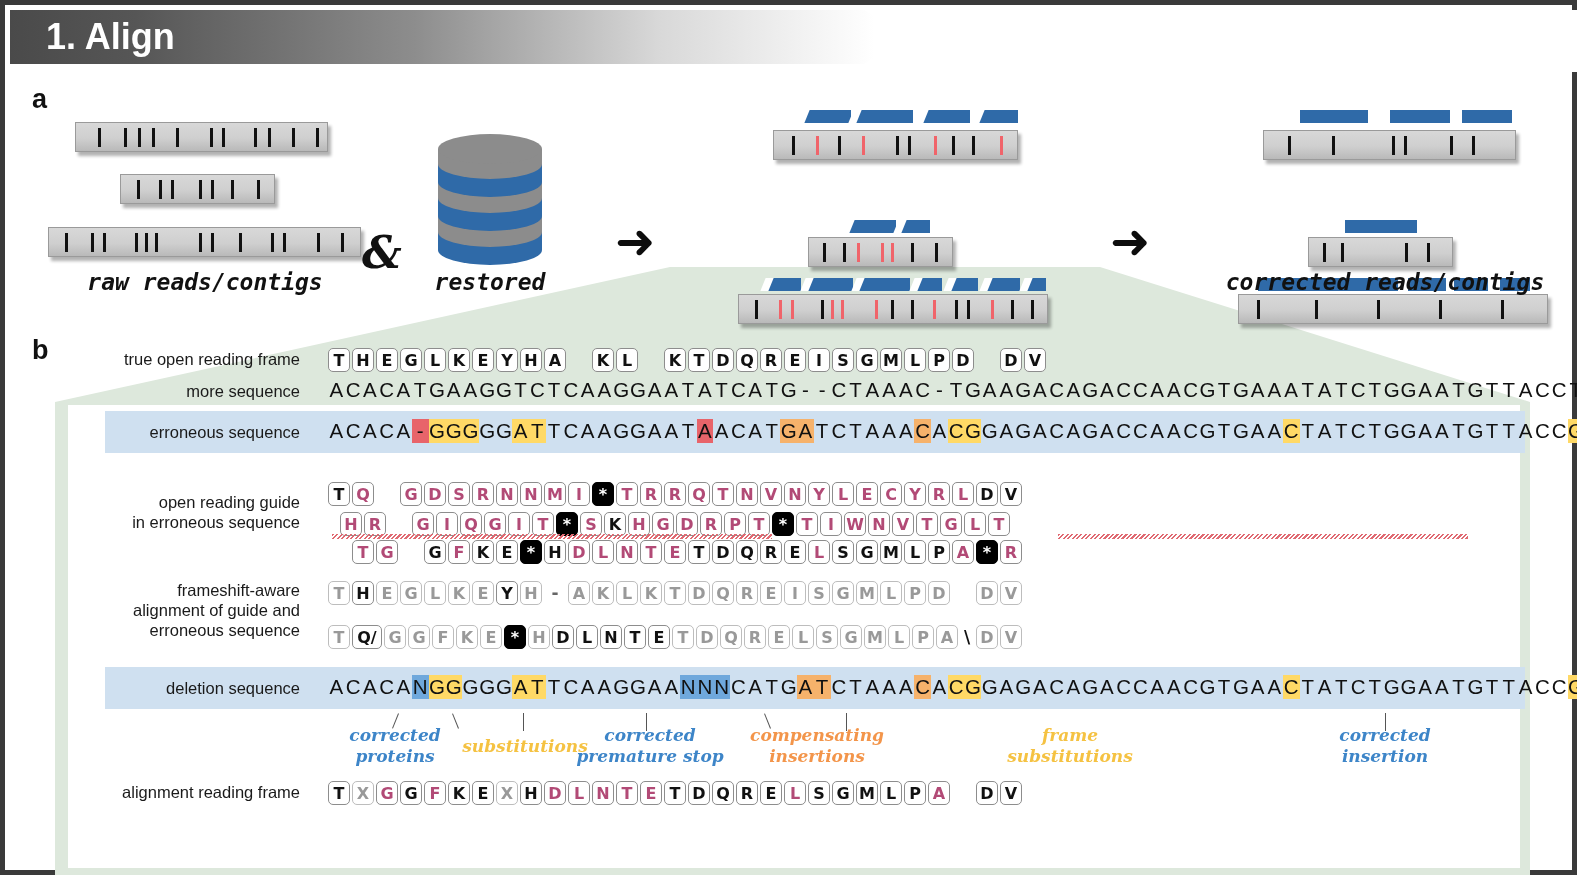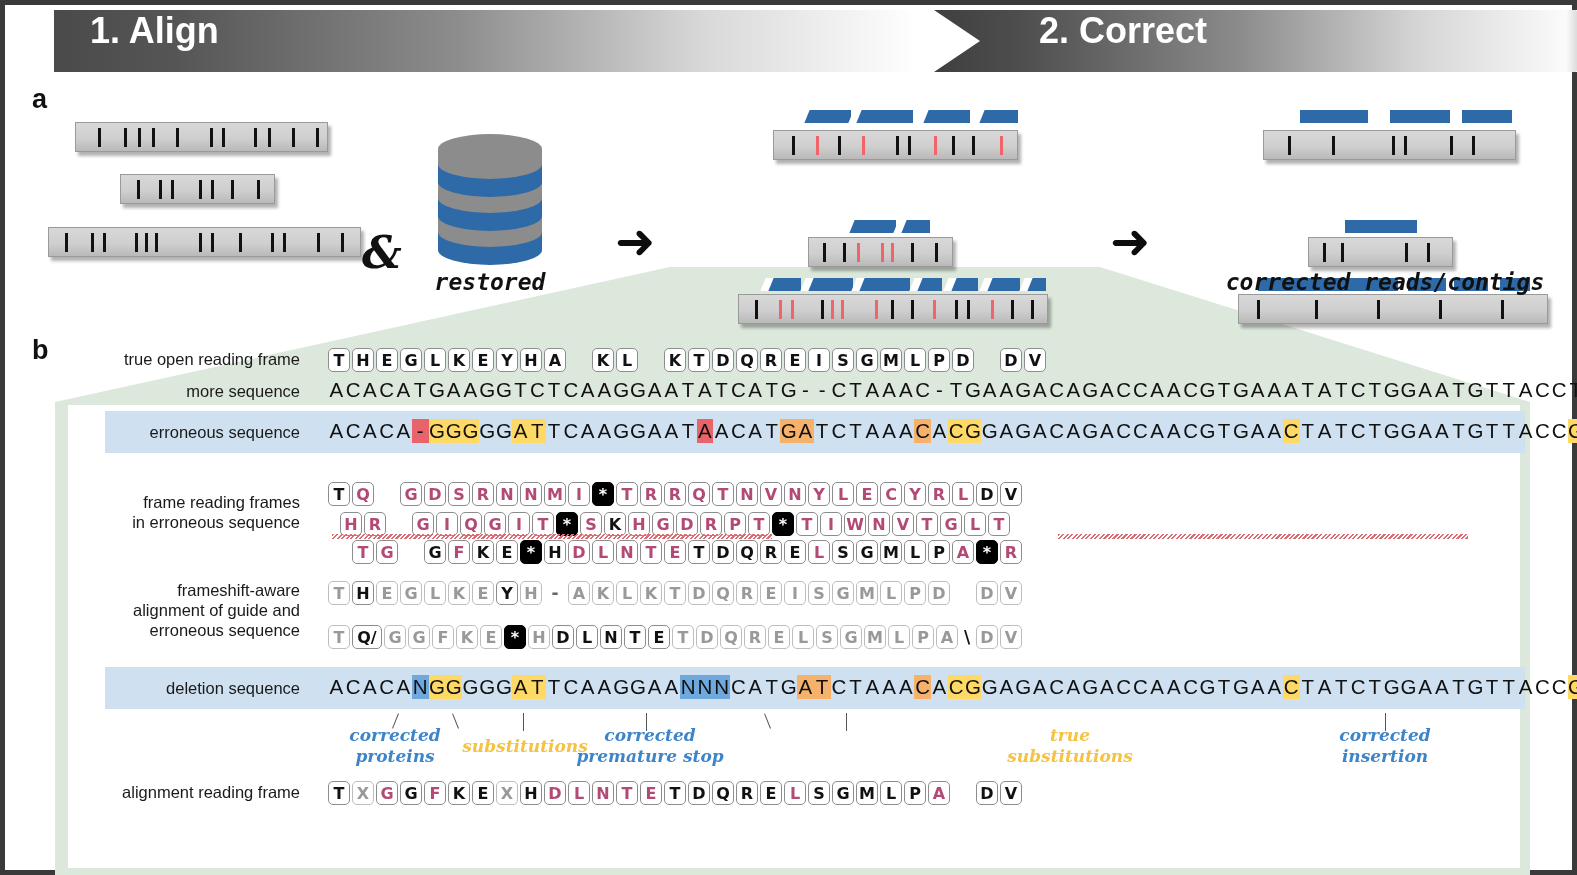--- a/index.html
+++ b/index.html
@@ -13,27 +13,26 @@
     background:#ffffff;
     box-sizing:border-box;
     border:5px solid #3a3a3a;
   }
   
   .banner{
     position:absolute;left:5px;top:5px;width:1567px;height:62px;
     background:#ffffff;
   }
   .chev{
-    position:absolute;top:0;height:62px;
+    position:absolute;top:0;height:54px;
     color:#ffffff;
     font-size:36px;font-weight:bold;
     font-family:"Liberation Sans",sans-serif;
-    display:flex;align-items:flex-start;
+    display:flex;align-items:center;
     box-sizing:border-box;
-    margin-left:44px;
   }
   .chev span{display:block;}
   .chev1{
     left:0;width:900px;padding-left:36px;
     background:linear-gradient(to right,#4a4a4a 0%,#565656 14%,#8d8d8d 45%,#d8d8d8 72%,#ffffff 96%);
     clip-path:polygon(0 0, calc(100% - 46px) 0, 100% 50%, calc(100% - 46px) 100%, 0 100%);
   }
   .chev2{
     left:880px;width:687px;padding-left:105px;
     background:linear-gradient(to right,#3f3f3f 0%,#4d4d4d 12%,#8a8a8a 44%,#d4d4d4 70%,#fbfbfb 92%,#6f6f6f 99%);
@@ -123,23 +122,20 @@
   <svg class="funnel" viewBox="0 0 1567 803" preserveAspectRatio="none">
     <polygon points="660,195 1090,195 1520,330 1520,805 45,805 45,330" fill="#dde8dc"></polygon>
     <polygon points="45,330 1520,330 1520,805 45,805" fill="#dde8dc"></polygon>
     <rect x="58" y="0" width="1450" height="195" fill="#ffffff"></rect>
     <rect x="58" y="333" width="1452" height="463" fill="#ffffff"></rect>
   </svg>
 
   <div class="banner">
     <div class="chev chev1">
       <span class="txt">1. Align</span>
-    </div>
-    <div class="chev chev2">
-      <span class="txt">2. Correct</span>
     </div>
   </div>
 
   <div class="partA">
     <div class="panel-letter" style="left:22px;top:12px;">a</div>
 
     <div class="read" style="left:65px;top:50px;width:253px;">
       <div class="tick" style="left:22px;"></div>
         <div class="tick" style="left:48px;"></div>
       <div class="tick" style="left:62px;"></div>
@@ -169,20 +165,21 @@
       <div class="tick" style="left:96px;"></div>
         <div class="tick" style="left:106px;"></div>
       <div class="tick" style="left:150px;"></div>
         <div class="tick" style="left:162px;"></div>
       <div class="tick" style="left:190px;"></div>
         <div class="tick" style="left:222px;"></div>
       <div class="tick" style="left:234px;"></div>
         <div class="tick" style="left:268px;"></div>
       <div class="tick" style="left:292px;"></div>
     </div>
+    <div class="caption" style="left:20px;top:197px;width:350px;">raw reads/contigs</div>
 
     <div class="ampersand" style="left:352px;top:155px;">&amp;</div>
 
     <svg class="dbcyl" style="left:425px;top:60px;" width="110" height="150" viewBox="0 0 110 150">
       <g>
         <ellipse cx="55" cy="118" rx="52" ry="15" fill="#2f6aa8"></ellipse>
         <rect x="3" y="100" width="104" height="18" fill="#2f6aa8"></rect>
         <ellipse cx="55" cy="100" rx="52" ry="15" fill="#8c8c8c"></ellipse>
         <rect x="3" y="84" width="104" height="16" fill="#8c8c8c"></rect>
         <ellipse cx="55" cy="84" rx="52" ry="15" fill="#2f6aa8"></ellipse>
@@ -351,21 +348,21 @@
         <div class="aa">D</div>
         <div class="aa">V</div>
       </div>
 
     <div class="rowlabel" style="top:55px;">more sequence</div>
     <div class="ntrow" id="row-true-seq" style="left:318px;top:51px;"><span>A</span><span>C</span><span>A</span><span>C</span><span>A</span><span>T</span><span>G</span><span>A</span><span>A</span><span>G</span><span>G</span><span>T</span><span>C</span><span>T</span><span>C</span><span>A</span><span>A</span><span>G</span><span>G</span><span>A</span><span>A</span><span>T</span><span>A</span><span>T</span><span>C</span><span>A</span><span>T</span><span>G</span><span>-</span><span>-</span><span>C</span><span>T</span><span>A</span><span>A</span><span>A</span><span>C</span><span>-</span><span>T</span><span>G</span><span>A</span><span>A</span><span>G</span><span>A</span><span>C</span><span>A</span><span>G</span><span>A</span><span>C</span><span>C</span><span>A</span><span>A</span><span>C</span><span>G</span><span>T</span><span>G</span><span>A</span><span>A</span><span>A</span><span>T</span><span>A</span><span>T</span><span>C</span><span>T</span><span>G</span><span>G</span><span>A</span><span>A</span><span>T</span><span>G</span><span>T</span><span>T</span><span>A</span><span>C</span><span>C</span><span>T</span></div>
 
     <div class="rowlabel" style="top:96px;">erroneous sequence</div>
     <div class="ntrow" id="row-err-seq" style="left:318px;top:92px;"><span>A</span><span>C</span><span>A</span><span>C</span><span>A</span><span class="hl-r">-</span><span class="hl-y">G</span><span class="hl-y">G</span><span class="hl-y">G</span><span>G</span><span>G</span><span class="hl-y">A</span><span class="hl-y">T</span><span>T</span><span>C</span><span>A</span><span>A</span><span>G</span><span>G</span><span>A</span><span>A</span><span>T</span><span class="hl-r">A</span><span>A</span><span>C</span><span>A</span><span>T</span><span class="hl-o">G</span><span class="hl-o">A</span><span>T</span><span>C</span><span>T</span><span>A</span><span>A</span><span>A</span><span class="hl-o">C</span><span>A</span><span class="hl-y">C</span><span class="hl-y">G</span><span>G</span><span>A</span><span>G</span><span>A</span><span>C</span><span>A</span><span>G</span><span>A</span><span>C</span><span>C</span><span>A</span><span>A</span><span>C</span><span>G</span><span>T</span><span>G</span><span>A</span><span>A</span><span class="hl-y">C</span><span>T</span><span>A</span><span>T</span><span>C</span><span>T</span><span>G</span><span>G</span><span>A</span><span>A</span><span>T</span><span>G</span><span>T</span><span>T</span><span>A</span><span>C</span><span>C</span><span class="hl-y">G</span></div>
 
-    <div class="rowlabel" style="top:166px;">frame reading frames</div>
+    <div class="rowlabel" style="top:166px;">open reading guide</div>
     <div class="rowlabel" style="top:186px;">in erroneous sequence</div>
 
     <div class="aarow" id="row-orf1" style="left:318px;top:154px;">
         <div class="aa">T</div>
         <div class="aa pink">Q</div>
         <div class="spacer" style="width: 24px;"></div>
         <div class="aa pink">G</div>
         <div class="aa pink">D</div>
         <div class="aa pink">S</div>
         <div class="aa pink">R</div>
@@ -537,22 +534,26 @@
       <div>corrected</div>
       <div>proteins</div>
     </div>
     <div class="anno yel" style="left:425px;top:409px;width:180px;">
       <div>substitutions</div>
     </div>
     <div class="anno blue" style="left:540px;top:398px;width:200px;">
       <div>corrected</div>
       <div>premature stop</div>
     </div>
+    <div class="anno ora" style="left:712px;top:398px;width:190px;">
+      <div>compensating</div>
+      <div>insertions</div>
+    </div>
     <div class="anno yel" style="left:975px;top:398px;width:170px;">
-      <div>true</div>
+      <div>frame</div>
       <div>substitutions</div>
     </div>
     <div class="anno blue" style="left:1290px;top:398px;width:170px;">
       <div>corrected</div>
       <div>insertion</div>
     </div>
 
     <div class="rowlabel" style="top:456px;">alignment reading frame</div>
     <div class="aarow" id="row-restored" style="left:318px;top:453px;">
         <div class="aa">T</div>

